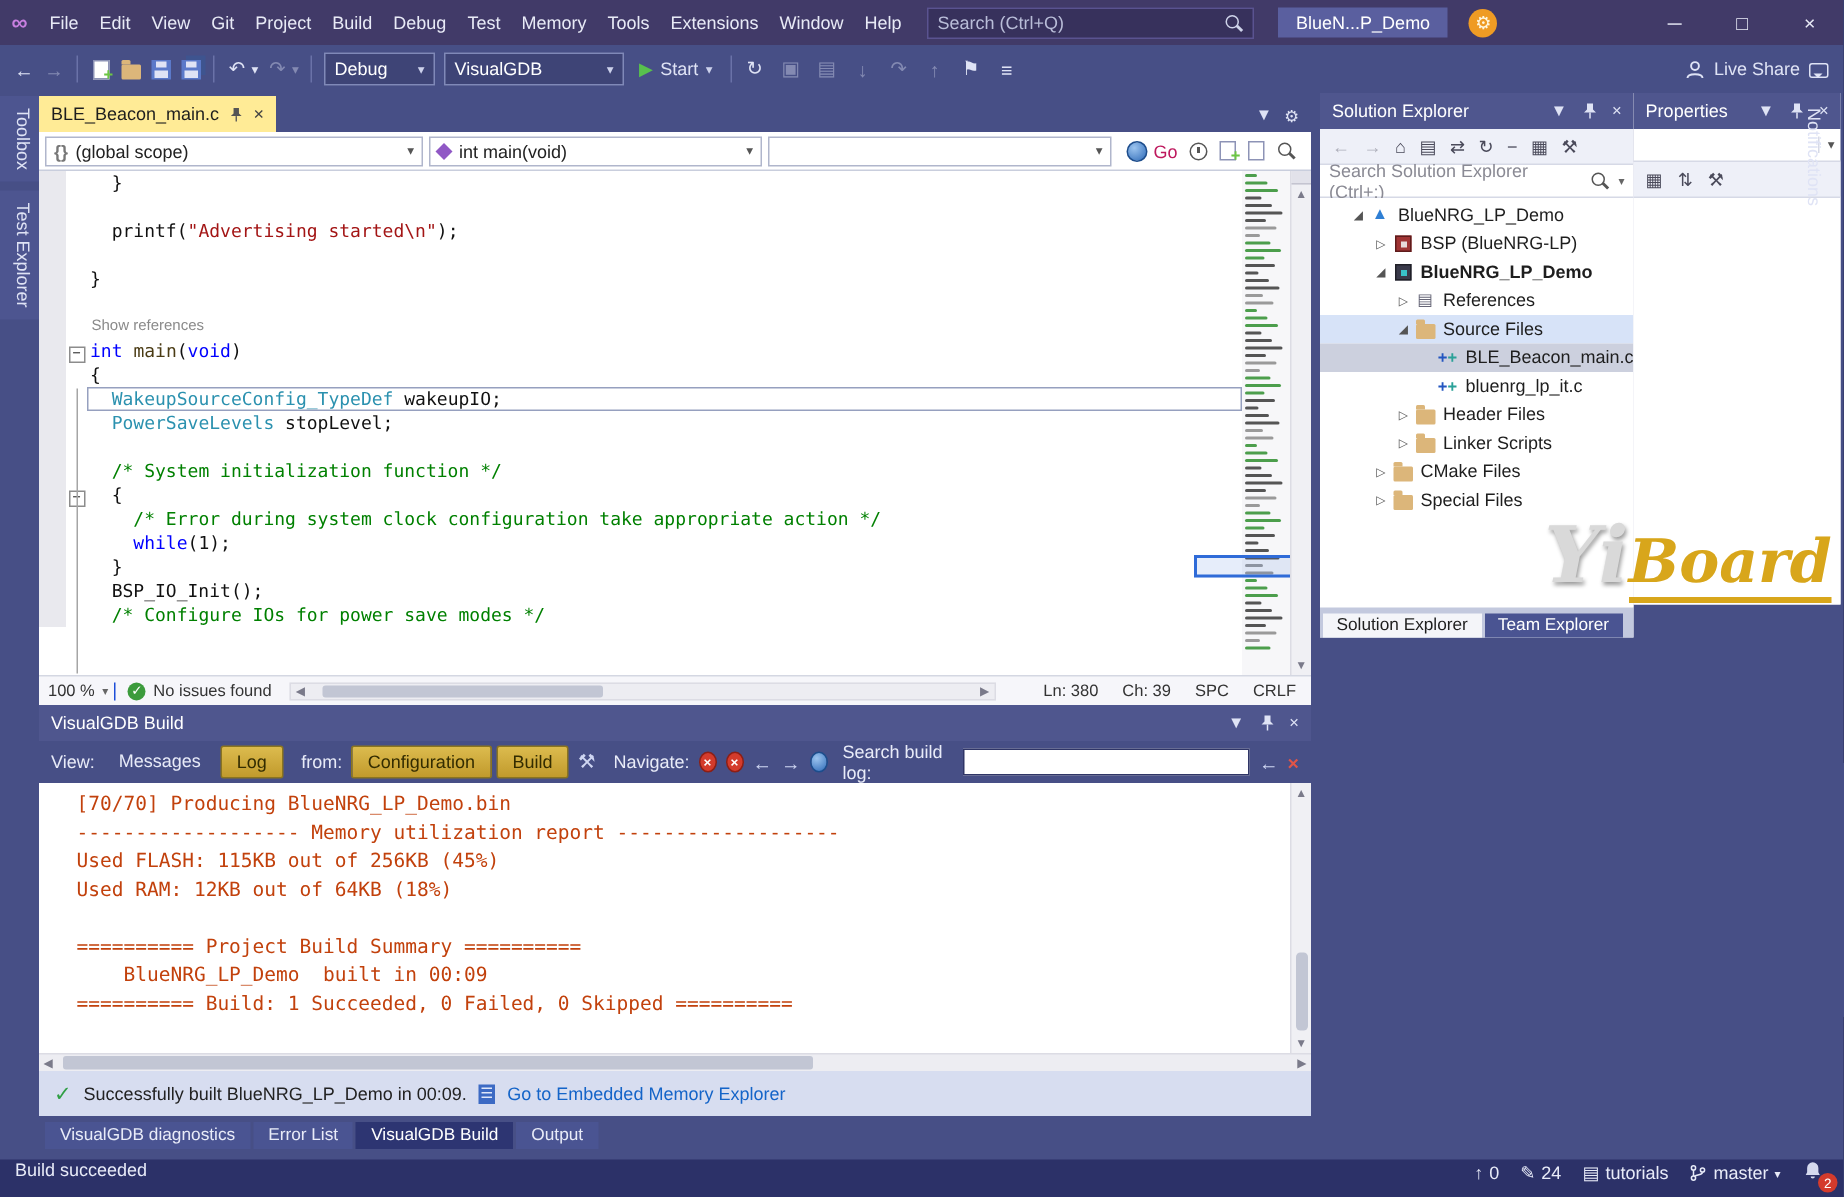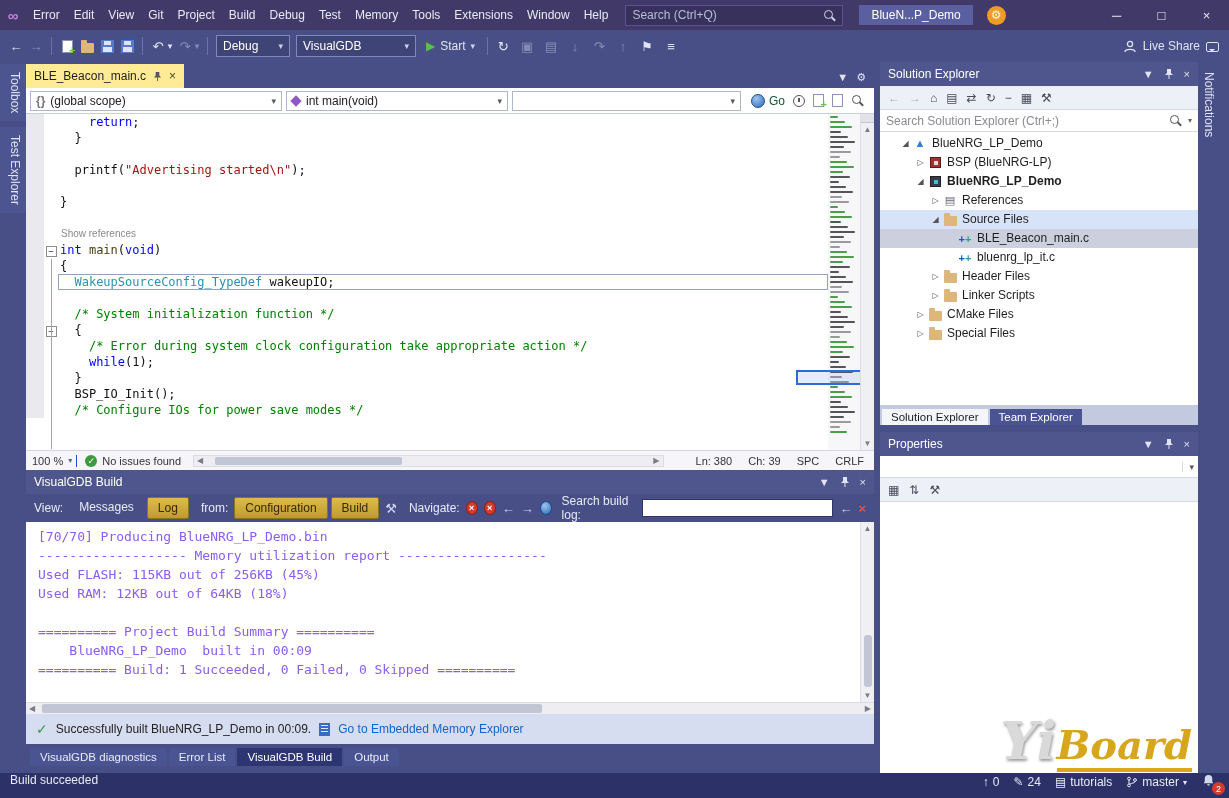--- a/index.html
+++ b/index.html
@@ -75,21 +75,21 @@
   .tabstrip{height:26px;display:flex;align-items:flex-end;color:#dfe3f5}
   .doc-tab{background:#ffeb96;color:#1e1e1e;height:24px;display:flex;align-items:center;gap:7px;
            padding:0 8px;font-size:12px}
   .doc-tab .x{font-size:12px;color:#444}
   .tabstrip-icons{margin-left:auto;display:flex;gap:8px;padding:0 8px 4px 0;font-size:11px}
   .navbar{height:26px;background:#fff;border-bottom:1px solid #c9cedd;display:flex;align-items:center;
           gap:4px;padding:0 4px}
   .nav-combo{height:20px;border:1px solid #b0b6cc;background:#fff;display:flex;align-items:center;
              justify-content:space-between;padding:0 5px;color:#222}
   .nav-combo .car{font-size:9px;color:#555;margin-left:6px}
-  .nav-icons{display:flex;align-items:center;gap:8px;padding:0 6px;color:#14532d}
+  .nav-icons{display:flex;align-items:center;gap:8px;padding:0 6px;color:#be185d}
 
   .codewrap{position:relative;height:336px;background:#fff;overflow:hidden}
   .code-lines{position:absolute;left:0;top:0;right:46px;bottom:0;font-family:"DejaVu Sans Mono","Liberation Mono",monospace;
               font-size:12px;line-height:16px}
   .code-line{display:flex;height:16px}
   .gutter{width:18px;background:#e9e9ee;flex:none}
   .fold-col{width:14px;flex:none;text-align:center}
   .fold-box{display:inline-block;width:11px;height:11px;border:1px solid #8c8c8c;background:#fff;
             font-size:9px;line-height:9px;color:#333;margin-top:2px}
   .code-text{flex:1;white-space:pre;padding-left:2px}
@@ -125,38 +125,38 @@
   .panel-title{height:24px;background:#4f568e;color:#fff;display:flex;align-items:center;padding:0 8px;gap:10px}
   .panel-title .sp{flex:1}
   .pt-ic{color:#dfe3f5;font-size:11px;display:flex;align-items:center}
   .build-toolbar{height:28px;background:#474f86;display:flex;align-items:center;gap:6px;padding:0 8px;color:#e8ebf8}
   .btn{padding:3px 10px;border-radius:2px;color:#e8ebf8}
   .btn.gold{background:linear-gradient(#dcbb4e,#c19a2c);border:1px solid #8a7420;color:#332c00}
   .build-toolbar input{width:228px;height:18px;border:1px solid #2f3566;padding:0 4px;font-size:12px}
   .arrow-ic{color:#cfd6f2;font-size:13px}
   .stop-x{margin-left:auto;color:#e05548;font-weight:bold;font-size:13px}
   .logwrap{position:relative;height:180px;background:#fff;overflow:hidden}
-  .log-lines{position:absolute;inset:0 14px 0 0;padding:5px 12px;font-family:"DejaVu Sans Mono","Liberation Mono",monospace;
-             font-size:13px;line-height:19px;color:#8b5cf6;white-space:pre}
+  .log-lines{position:absolute;inset:0 14px 0 0;padding:5px 25px;font-family:"DejaVu Sans Mono","Liberation Mono",monospace;
+             font-size:13px;line-height:19px;color:#c2410c;white-space:pre}
   .log-vscroll{position:absolute;right:0;top:0;bottom:0;width:14px;background:#f0f0f4;border-left:1px solid #dcdce4;
                display:flex;flex-direction:column;align-items:center;font-size:8px;color:#7a7a8a}
   .log-vscroll .thumb{width:8px;height:52px;background:#c2c6d4;border-radius:3px;margin-top:auto;margin-bottom:2px}
   .build-hscroll{height:12px;background:#ededf2;border-top:1px solid #dcdce4;display:flex;align-items:center}
   .build-hscroll .arr{font-size:8px;color:#7a7a8a;padding:0 3px}
   .build-hscroll .track{flex:1;position:relative;height:100%}
   .build-hscroll .thumb{position:absolute;left:4px;top:1px;bottom:1px;width:500px;background:#c2c6d4;border-radius:2px}
   .build-status{height:30px;background:#d7ddf0;display:flex;align-items:center;gap:8px;padding:0 10px;color:#222}
   .build-status .chk{color:#2f9e44;font-weight:bold;font-size:14px}
   .build-status a{color:#1464c8;text-decoration:none}
   .bottom-tabs{height:22px;display:flex;align-items:flex-end;gap:2px;padding-left:4px}
   .bt-tab{padding:3px 10px;background:#4a5492;color:#e8ebf8;font-size:11.5px}
   .bt-tab.active{background:#2d3572;color:#fff}
 
   
-  .rightcol{position:absolute;left:880px;top:62px;width:318px;height:711px;display:flex;flex-direction:column}
+  .rightcol{position:absolute;left:880px;top:62px;width:342px;height:711px;display:flex;flex-direction:row}
   .se{height:363px;display:flex;flex-direction:column;background:#fff}
   .se-toolbar{height:24px;background:#eef0f8;border-bottom:1px solid #d6d9e6;display:flex;align-items:center;
               gap:9px;padding:0 8px;color:#4a4a5a;font-size:12px}
   .se-toolbar .tix{display:inline-flex;align-items:center}
   .se-toolbar .dis{opacity:.4}
   .se-search{height:22px;display:flex;align-items:center;border-bottom:1px solid #d6d9e6;background:#fff;padding:0 6px;gap:6px}
   .se-search .ph{flex:1;color:#8a8a94}
   .tree{flex:1;overflow:hidden;background:#fff;padding-top:2px}
   .tree-row{height:19px;line-height:19px;display:flex;align-items:center;white-space:nowrap;color:#1e1e1e}
   .tree-row.hl-selected{background:#ccd0de}
@@ -199,21 +199,21 @@
          width:13px;height:13px;font-size:9px;display:flex;align-items:center;justify-content:center}
 </style>
 </head>
 <body>
 
 <div class="app">
 
   <div class="titlebar">
     <span class="vs-logo">∞</span>
     <div class="menu-bar">
-        <span class="menu-item">Error</span>
+        <span class="menu-item">File</span>
         <span class="menu-item">Edit</span>
         <span class="menu-item">View</span>
         <span class="menu-item">Git</span>
         <span class="menu-item">Project</span>
         <span class="menu-item">Build</span>
         <span class="menu-item">Debug</span>
         <span class="menu-item">Test</span>
         <span class="menu-item">Memory</span>
         <span class="menu-item">Tools</span>
         <span class="menu-item">Extensions</span>
@@ -339,25 +339,20 @@
         <span class="i-doc plus"></span>
         <span class="i-doc"></span>
         <span class="i-mag"></span>
       </div>
     </div>
     <div class="codewrap">
       <div class="code-lines">
           <div class="code-line">
             <span class="gutter"></span>
             <span class="fold-col"></span>
-            <span class="code-text"><span class="tk-pl">    </span><span class="tk-kw">return</span><span class="tk-pl">;</span></span>
-          </div>
-          <div class="code-line">
-            <span class="gutter"></span>
-            <span class="fold-col"></span>
             <span class="code-text"><span class="tk-pl">  }</span></span>
           </div>
           <div class="code-line">
             <span class="gutter"></span>
             <span class="fold-col"></span>
             <span class="code-text"></span>
           </div>
           <div class="code-line">
             <span class="gutter"></span>
             <span class="fold-col"></span>
@@ -390,20 +385,25 @@
           </div>
           <div class="code-line">
             <span class="gutter"></span>
             <span class="fold-col"></span>
             <span class="code-text"><span class="tk-pl">{</span></span>
           </div>
           <div class="code-line">
             <span class="gutter"></span>
             <span class="fold-col"></span>
             <span class="code-text cur-line"><span class="tk-pl">  </span><span class="tk-ty">WakeupSourceConfig_TypeDef</span><span class="tk-pl"> wakeupIO;</span></span>
+          </div>
+          <div class="code-line">
+            <span class="gutter"></span>
+            <span class="fold-col"></span>
+            <span class="code-text"><span class="tk-pl">  </span><span class="tk-ty">PowerSaveLevels</span><span class="tk-pl"> stopLevel;</span></span>
           </div>
           <div class="code-line">
             <span class="gutter"></span>
             <span class="fold-col"></span>
             <span class="code-text"></span>
           </div>
           <div class="code-line">
             <span class="gutter"></span>
             <span class="fold-col"></span>
             <span class="code-text"><span class="tk-pl">  </span><span class="tk-com">/* System initialization function */</span></span>

